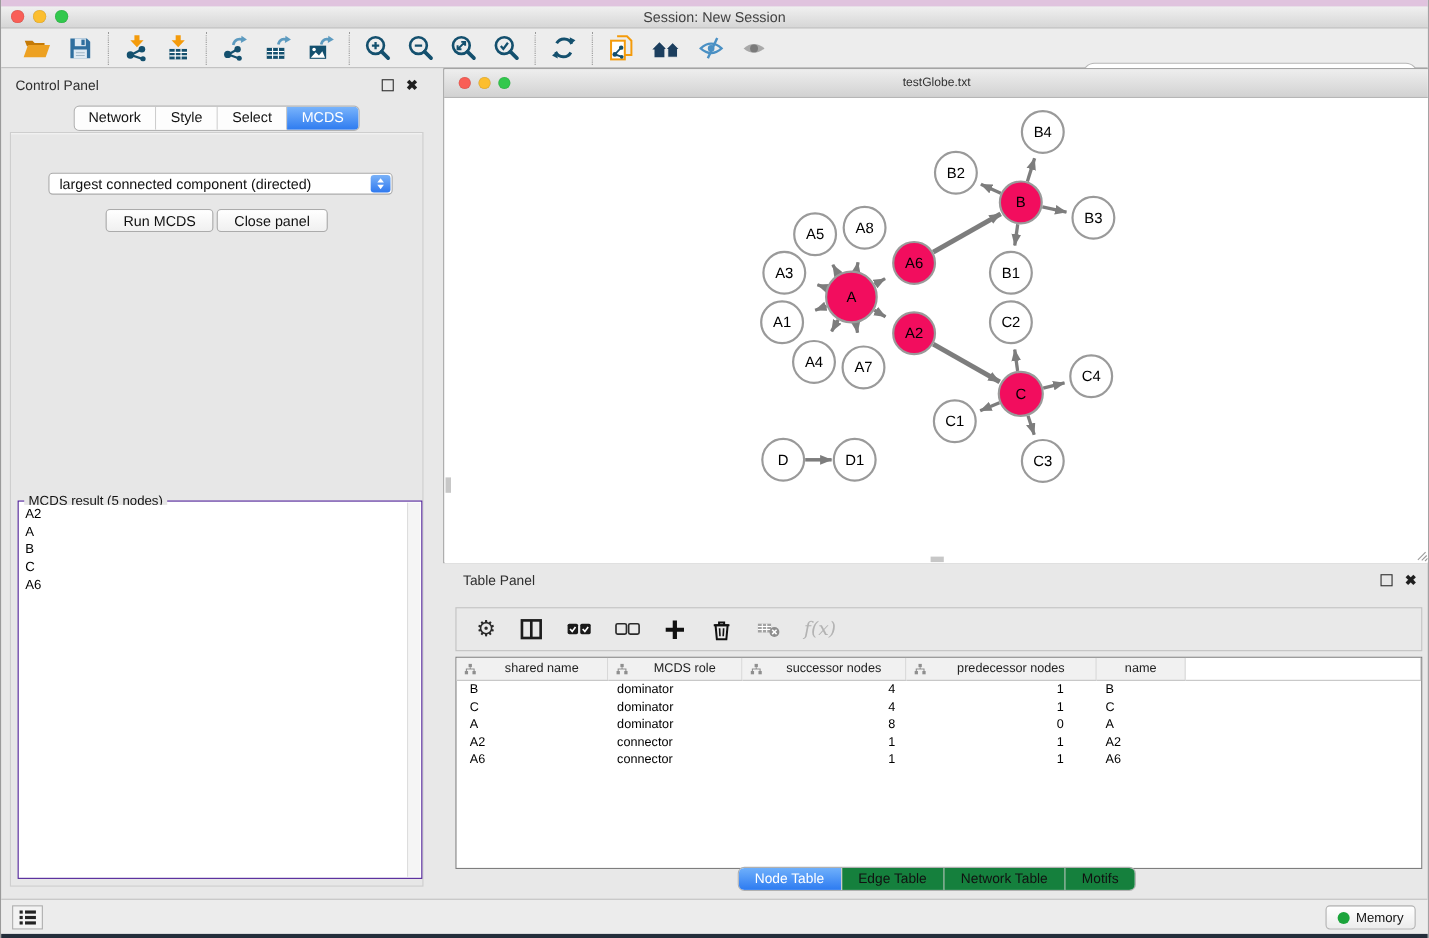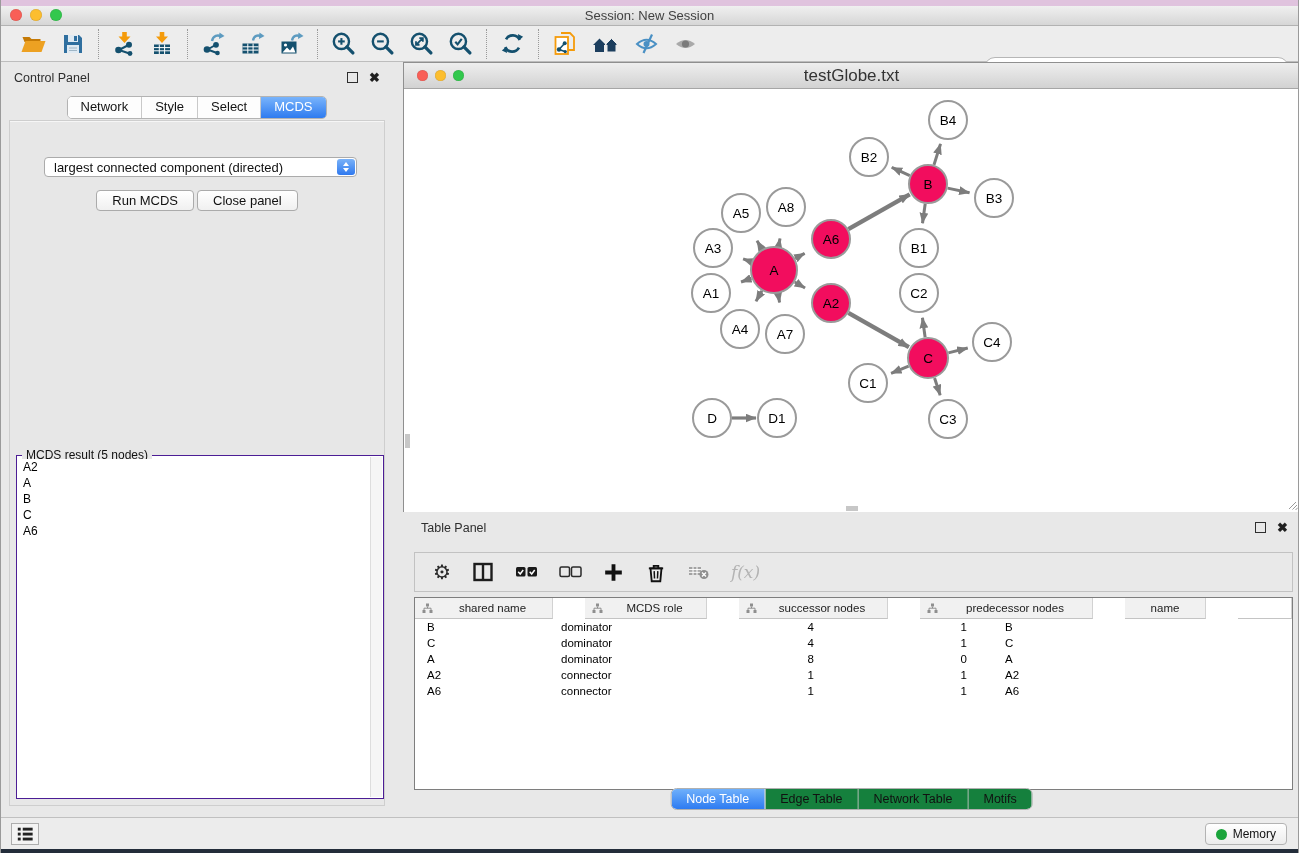--- a/index.html
+++ b/index.html
@@ -46,33 +46,33 @@
   .result-title{position:absolute;top:-8px;left:5px;background:#e7e7e7;padding:0 4px;font-size:12px;color:#111;}
   .result-list{position:absolute;left:1px;top:3px;right:13px;bottom:1px;background:#fff;overflow:hidden;}
   .result-list div{font-size:12px;color:#000;line-height:16px;padding-left:5px;}
   .result-scroll{position:absolute;top:1px;right:1px;bottom:1px;width:11px;background:#f5f5f5;border-left:1px solid #ddd;}
 
   
   .net-window{position:absolute;left:402px;top:62px;width:897px;height:450px;border:1px solid #8f8f8f;background:#fff;box-sizing:border-box;}
   .net-titlebar{position:relative;height:25px;background:linear-gradient(#eeeeee,#d2d2d2);border-bottom:1px solid #a6a6a6;}
   .net-traffic{position:absolute;left:13px;top:7px;display:flex;gap:7px;}
   .net-traffic .light{width:11px;height:11px;}
-  .net-title{text-align:center;font-size:17px;color:#333;line-height:25px;}
+  .net-title{text-align:center;font-size:11px;color:#333;line-height:25px;}
   .net-canvas{position:relative;width:895px;height:423px;background:#fff;}
   .net-vthumb{position:absolute;left:1px;top:345px;width:5px;height:14px;background:#c7c7c7;}
   .net-hthumb{position:absolute;left:442px;top:417px;width:12px;height:5px;background:#c7c7c7;}
 
   
   .table-panel{position:absolute;left:402px;top:512px;width:897px;height:305px;}
   .tp-toolbar{position:absolute;left:11px;top:40px;width:879px;height:40px;background:#e9e9e9;border:1px solid #c2c2c2;box-sizing:border-box;display:flex;align-items:center;gap:19px;padding-left:17px;}
   .fx{font-family:"DejaVu Serif",serif;font-style:italic;font-size:17px;color:#b3b3b3;}
   .gear-glyph{font-size:20px;color:#2a2a2a;line-height:20px;}
   .table-area{position:absolute;left:11px;top:85px;width:879px;height:193px;background:#fff;border:1px solid #7e7e7e;box-sizing:border-box;overflow:hidden;}
   .thead,.trow{display:grid;grid-template-columns:138px 122px 149px 173px 81px 1fr;}
-  .thead{height:21px;gap:32px;}
+  .thead{height:21px;}
   .th{background:#f1f1f1;border-right:1px solid #d2d2d2;border-bottom:1px solid #c4c4c4;display:flex;align-items:center;font-size:11.5px;color:#222;cursor:pointer;}
   .th .lbl{flex:1;text-align:center;}
   .th-filler{background:#fff;}
   .hicon{margin-left:7px;flex:0 0 auto;}
   .trow{height:16px;align-items:center;font-size:11.5px;color:#000;cursor:default;}
   .td0{padding-left:12px;}.td1{padding-left:8px;}.td2{text-align:right;padding-right:10px;}.td3{text-align:right;padding-right:30px;}.td4{padding-left:8px;}
   .tp-tabs{position:absolute;top:276px;left:50%;transform:translateX(-50%);display:flex;border:1px solid #b0b0b0;border-radius:6px;background:#fdfdfd;overflow:hidden;}
   .tp-tab{padding:3px 15px;font-size:12.5px;color:#111;border-right:1px solid #c6c6c6;background:#15803d;cursor:pointer;}
   .tp-tab:last-child{border-right:none;}
   .tp-tab.active{background:linear-gradient(#6fb0fb,#2d7bf1);color:#fff;}

